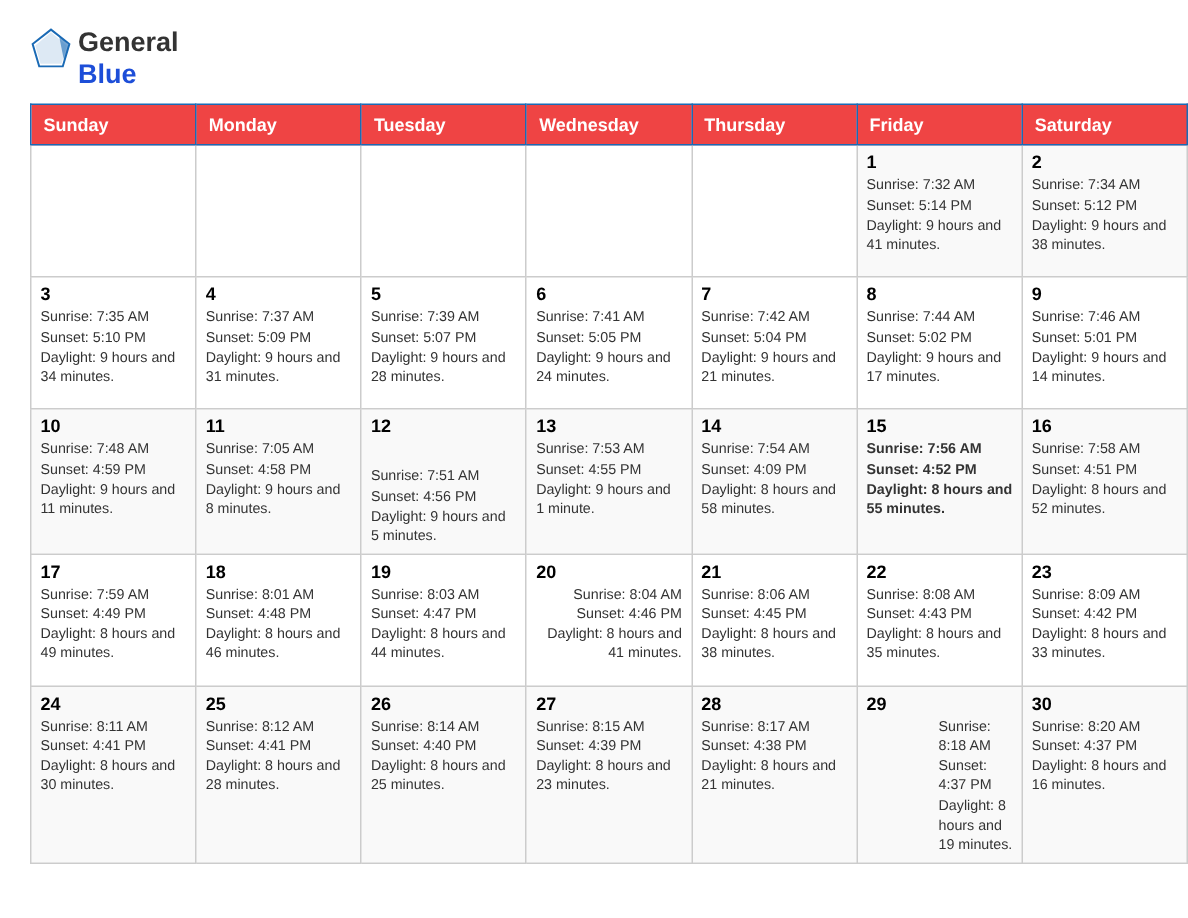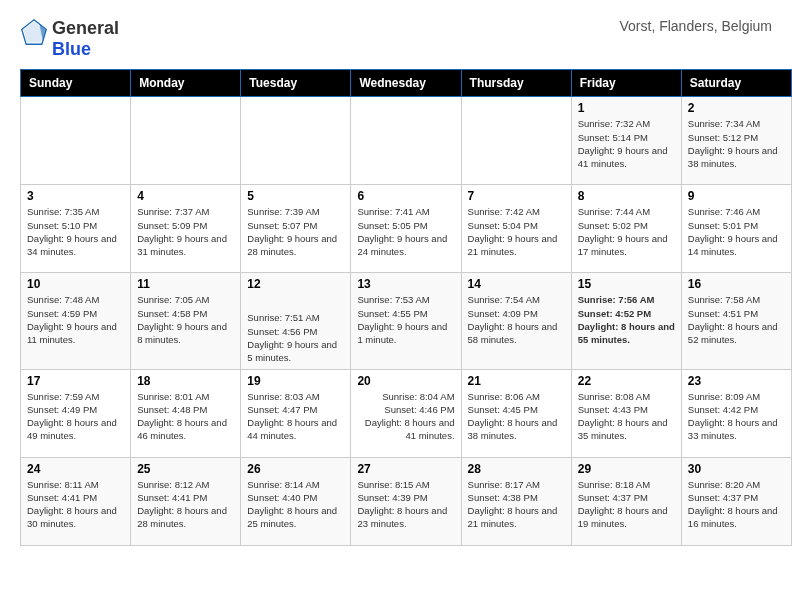--- a/index.html
+++ b/index.html
@@ -39,21 +39,21 @@
       color: #555;
     }
     .calendar {
       width: 100%;
       border-collapse: collapse;
       padding: 0 10px;
       margin: 0 10px;
       width: calc(100% - 20px);
     }
     .calendar th {
-      background: #000000;
+      background: #ef4444;
       color: #fff;
       text-align: left;
       padding: 6px 8px;
       font-size: 12px;
       font-weight: bold;
       border: 1px solid #1a6ab5;
     }
     .calendar td {
       vertical-align: top;
       padding: 4px 6px;
@@ -98,21 +98,20 @@
       <polygon points="22,6 30,14 26,26" fill="#1a6ab5" opacity="0.6"></polygon>
     </svg>
     <div>
       <div style="display:flex; flex-direction:column; line-height:1.15;">
         <span style="font-size:18px; font-weight:bold; color:#333;">General</span>
         <span style="font-size:18px; font-weight:bold; color:#1d4ed8;">Blue</span>
       </div>
     </div>
   </div>
   <div class="title-block">
-    <div class="location">Vorst, Flanders, Belgium</div>
   </div>
 </div>
 
 <div style="padding: 0 10px;">
   <table class="calendar">
     <thead>
       <tr>
         <th>Sunday</th>
         <th>Monday</th>
         <th>Tuesday</th>
@@ -300,21 +299,21 @@
 Daylight: 8 hours and 23 minutes.</div>
           </td>
           <td>
             <span class="day-num">28</span>
             <div class="day-info" style="white-space: pre-line;">Sunrise: 8:17 AM
 Sunset: 4:38 PM
 Daylight: 8 hours and 21 minutes.</div>
           </td>
           <td>
             <span class="day-num">29</span>
-            <div class="day-info" style="white-space: pre-line;">Sunrise: 8:18 AM
+            <div class="day-info" style="white-space: pre-line; margin-left: 48px;">Sunrise: 8:18 AM
 Sunset: 4:37 PM
 Daylight: 8 hours and 19 minutes.</div>
           </td>
           <td>
             <span class="day-num">30</span>
             <div class="day-info" style="white-space: pre-line;">Sunrise: 8:20 AM
 Sunset: 4:37 PM
 Daylight: 8 hours and 16 minutes.</div>
           </td>
         </tr>

